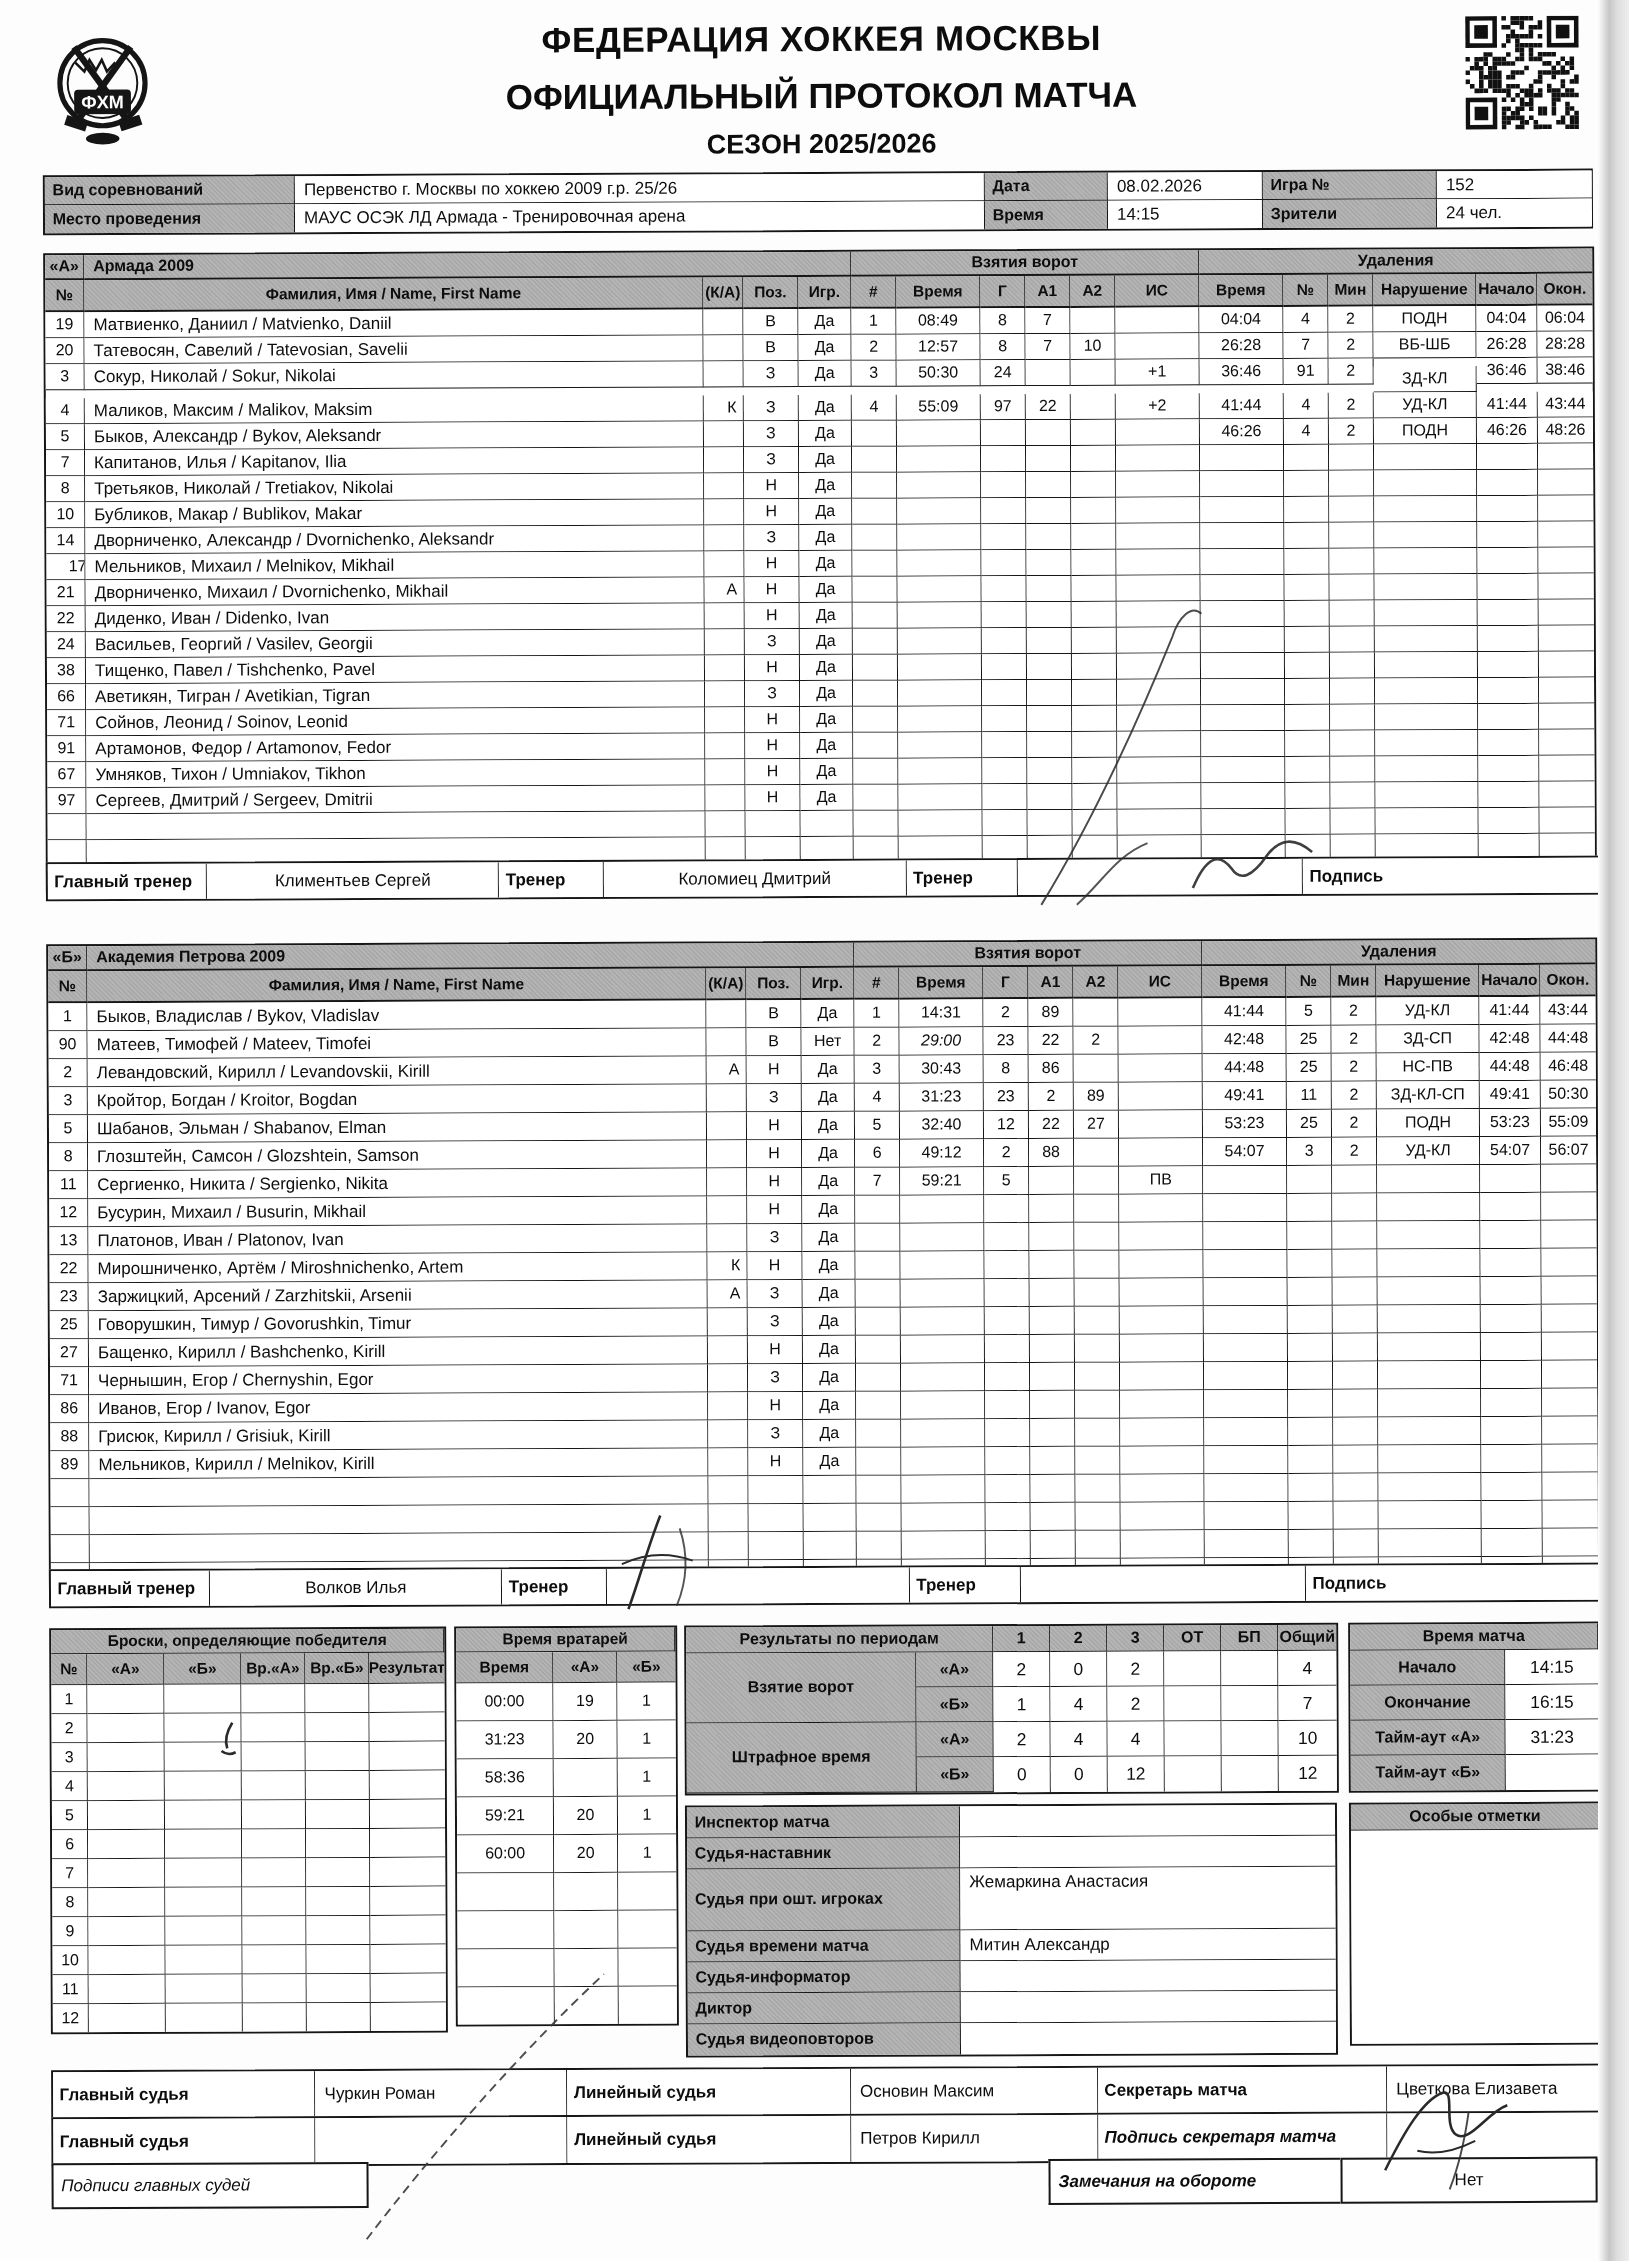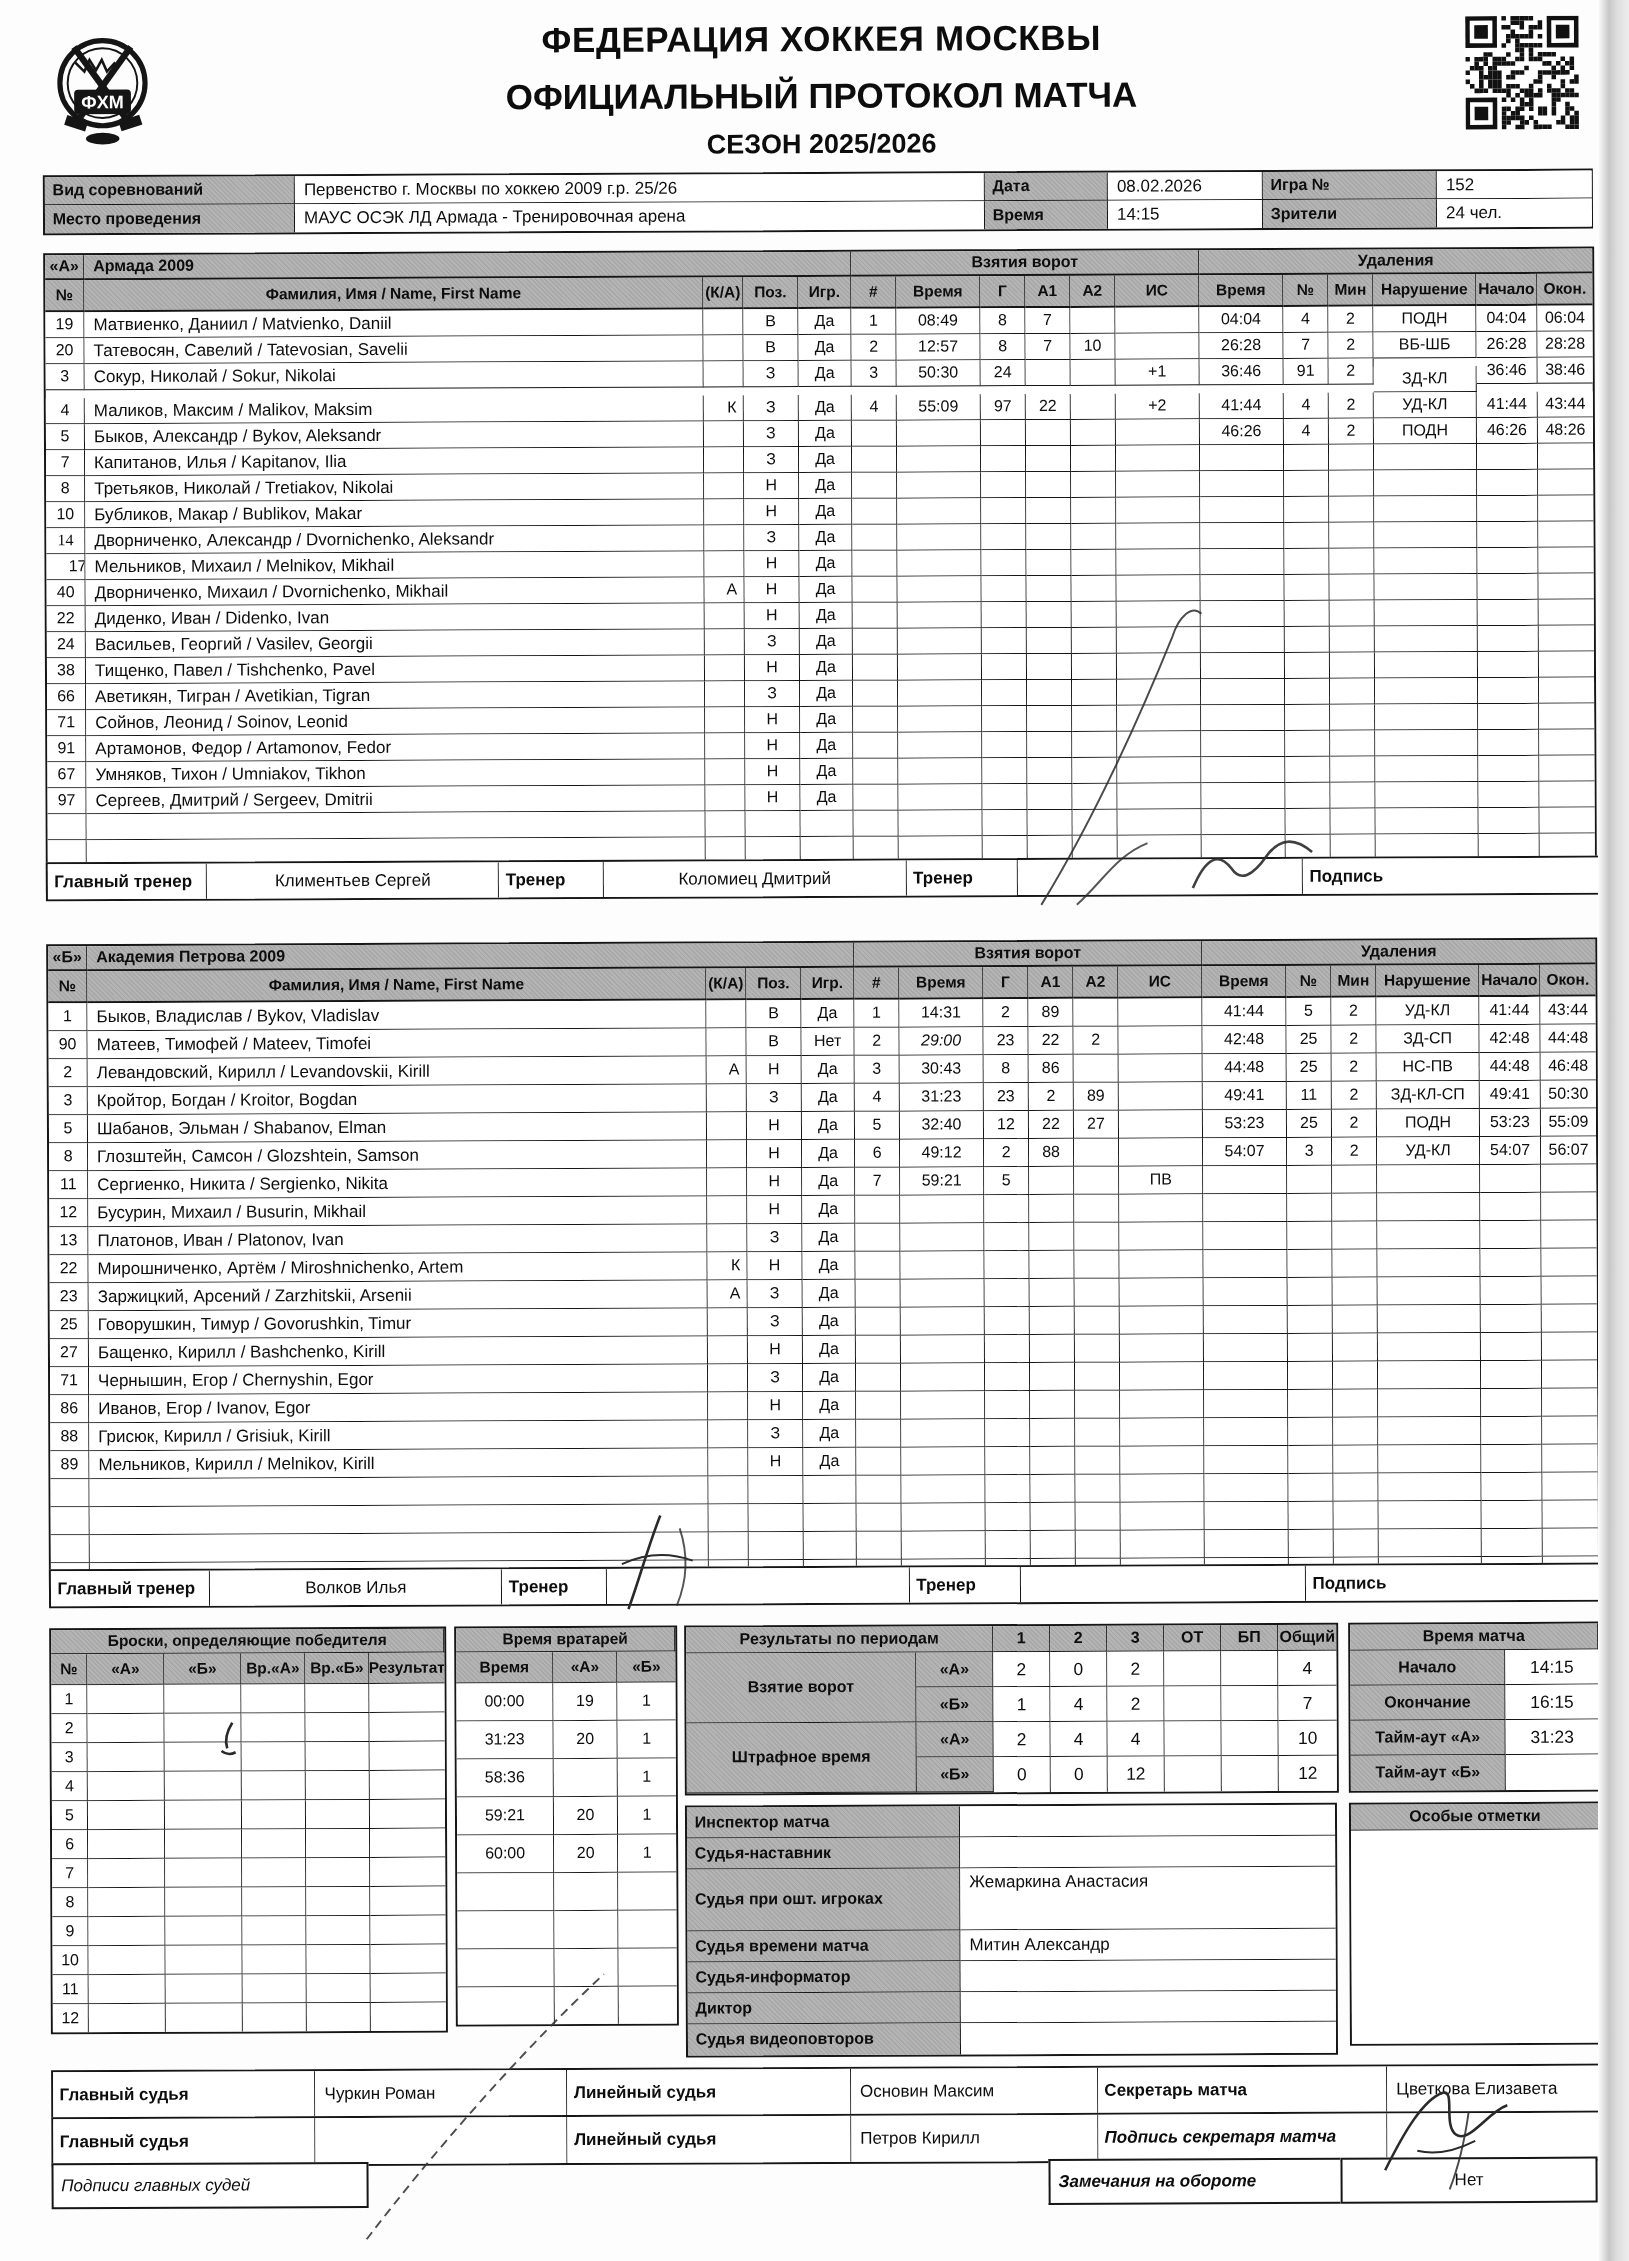--- a/index.html
+++ b/index.html
@@ -448,21 +448,21 @@
         <div class="c" style="height:25px;"></div>
         <div class="c" style="height:25px;"></div>
         <div class="c" style="height:25px;"></div>
         <div class="c" style="height:25px;"></div>
         <div class="c" style="height:25px;"></div>
         <div class="c" style="height:25px;"></div>
         <div class="c" style="height:25px;"></div>
         <div class="c" style="height:25px;"></div>
         <div class="c" style="height:25px;"></div>
         <div class="c  last" style="height:25px;"></div>
-        <div class="c" style="height:25px;font-family:Liberation Serif, serif;">14</div>
+        <div class="c" style="height:25px;">14</div>
         <div class="c name" style="height:25px;">Дворниченко, Александр / Dvornichenko, Aleksandr</div>
         <div class="c" style="height:25px;justify-content:flex-end;padding-right:6.4px;border-left:none;"></div>
         <div class="c" style="height:25px;">З</div>
         <div class="c" style="height:25px;">Да</div>
         <div class="c" style="height:25px;"></div>
         <div class="c" style="height:25px;"></div>
         <div class="c" style="height:25px;"></div>
         <div class="c" style="height:25px;"></div>
         <div class="c" style="height:25px;"></div>
         <div class="c" style="height:25px;"></div>
@@ -482,21 +482,21 @@
         <div class="c" style="height:25px;"></div>
         <div class="c" style="height:25px;"></div>
         <div class="c" style="height:25px;"></div>
         <div class="c" style="height:25px;"></div>
         <div class="c" style="height:25px;"></div>
         <div class="c" style="height:25px;"></div>
         <div class="c" style="height:25px;"></div>
         <div class="c" style="height:25px;"></div>
         <div class="c" style="height:25px;"></div>
         <div class="c  last" style="height:25px;"></div>
-        <div class="c" style="height:25px;">40</div>
+        <div class="c" style="height:25px;">21</div>
         <div class="c name" style="height:25px;">Дворниченко, Михаил / Dvornichenko, Mikhail</div>
         <div class="c" style="height:25px;justify-content:flex-end;padding-right:6.4px;border-left:none;">А</div>
         <div class="c" style="height:25px;">Н</div>
         <div class="c" style="height:25px;">Да</div>
         <div class="c" style="height:25px;"></div>
         <div class="c" style="height:25px;"></div>
         <div class="c" style="height:25px;"></div>
         <div class="c" style="height:25px;"></div>
         <div class="c" style="height:25px;"></div>
         <div class="c" style="height:25px;"></div>

